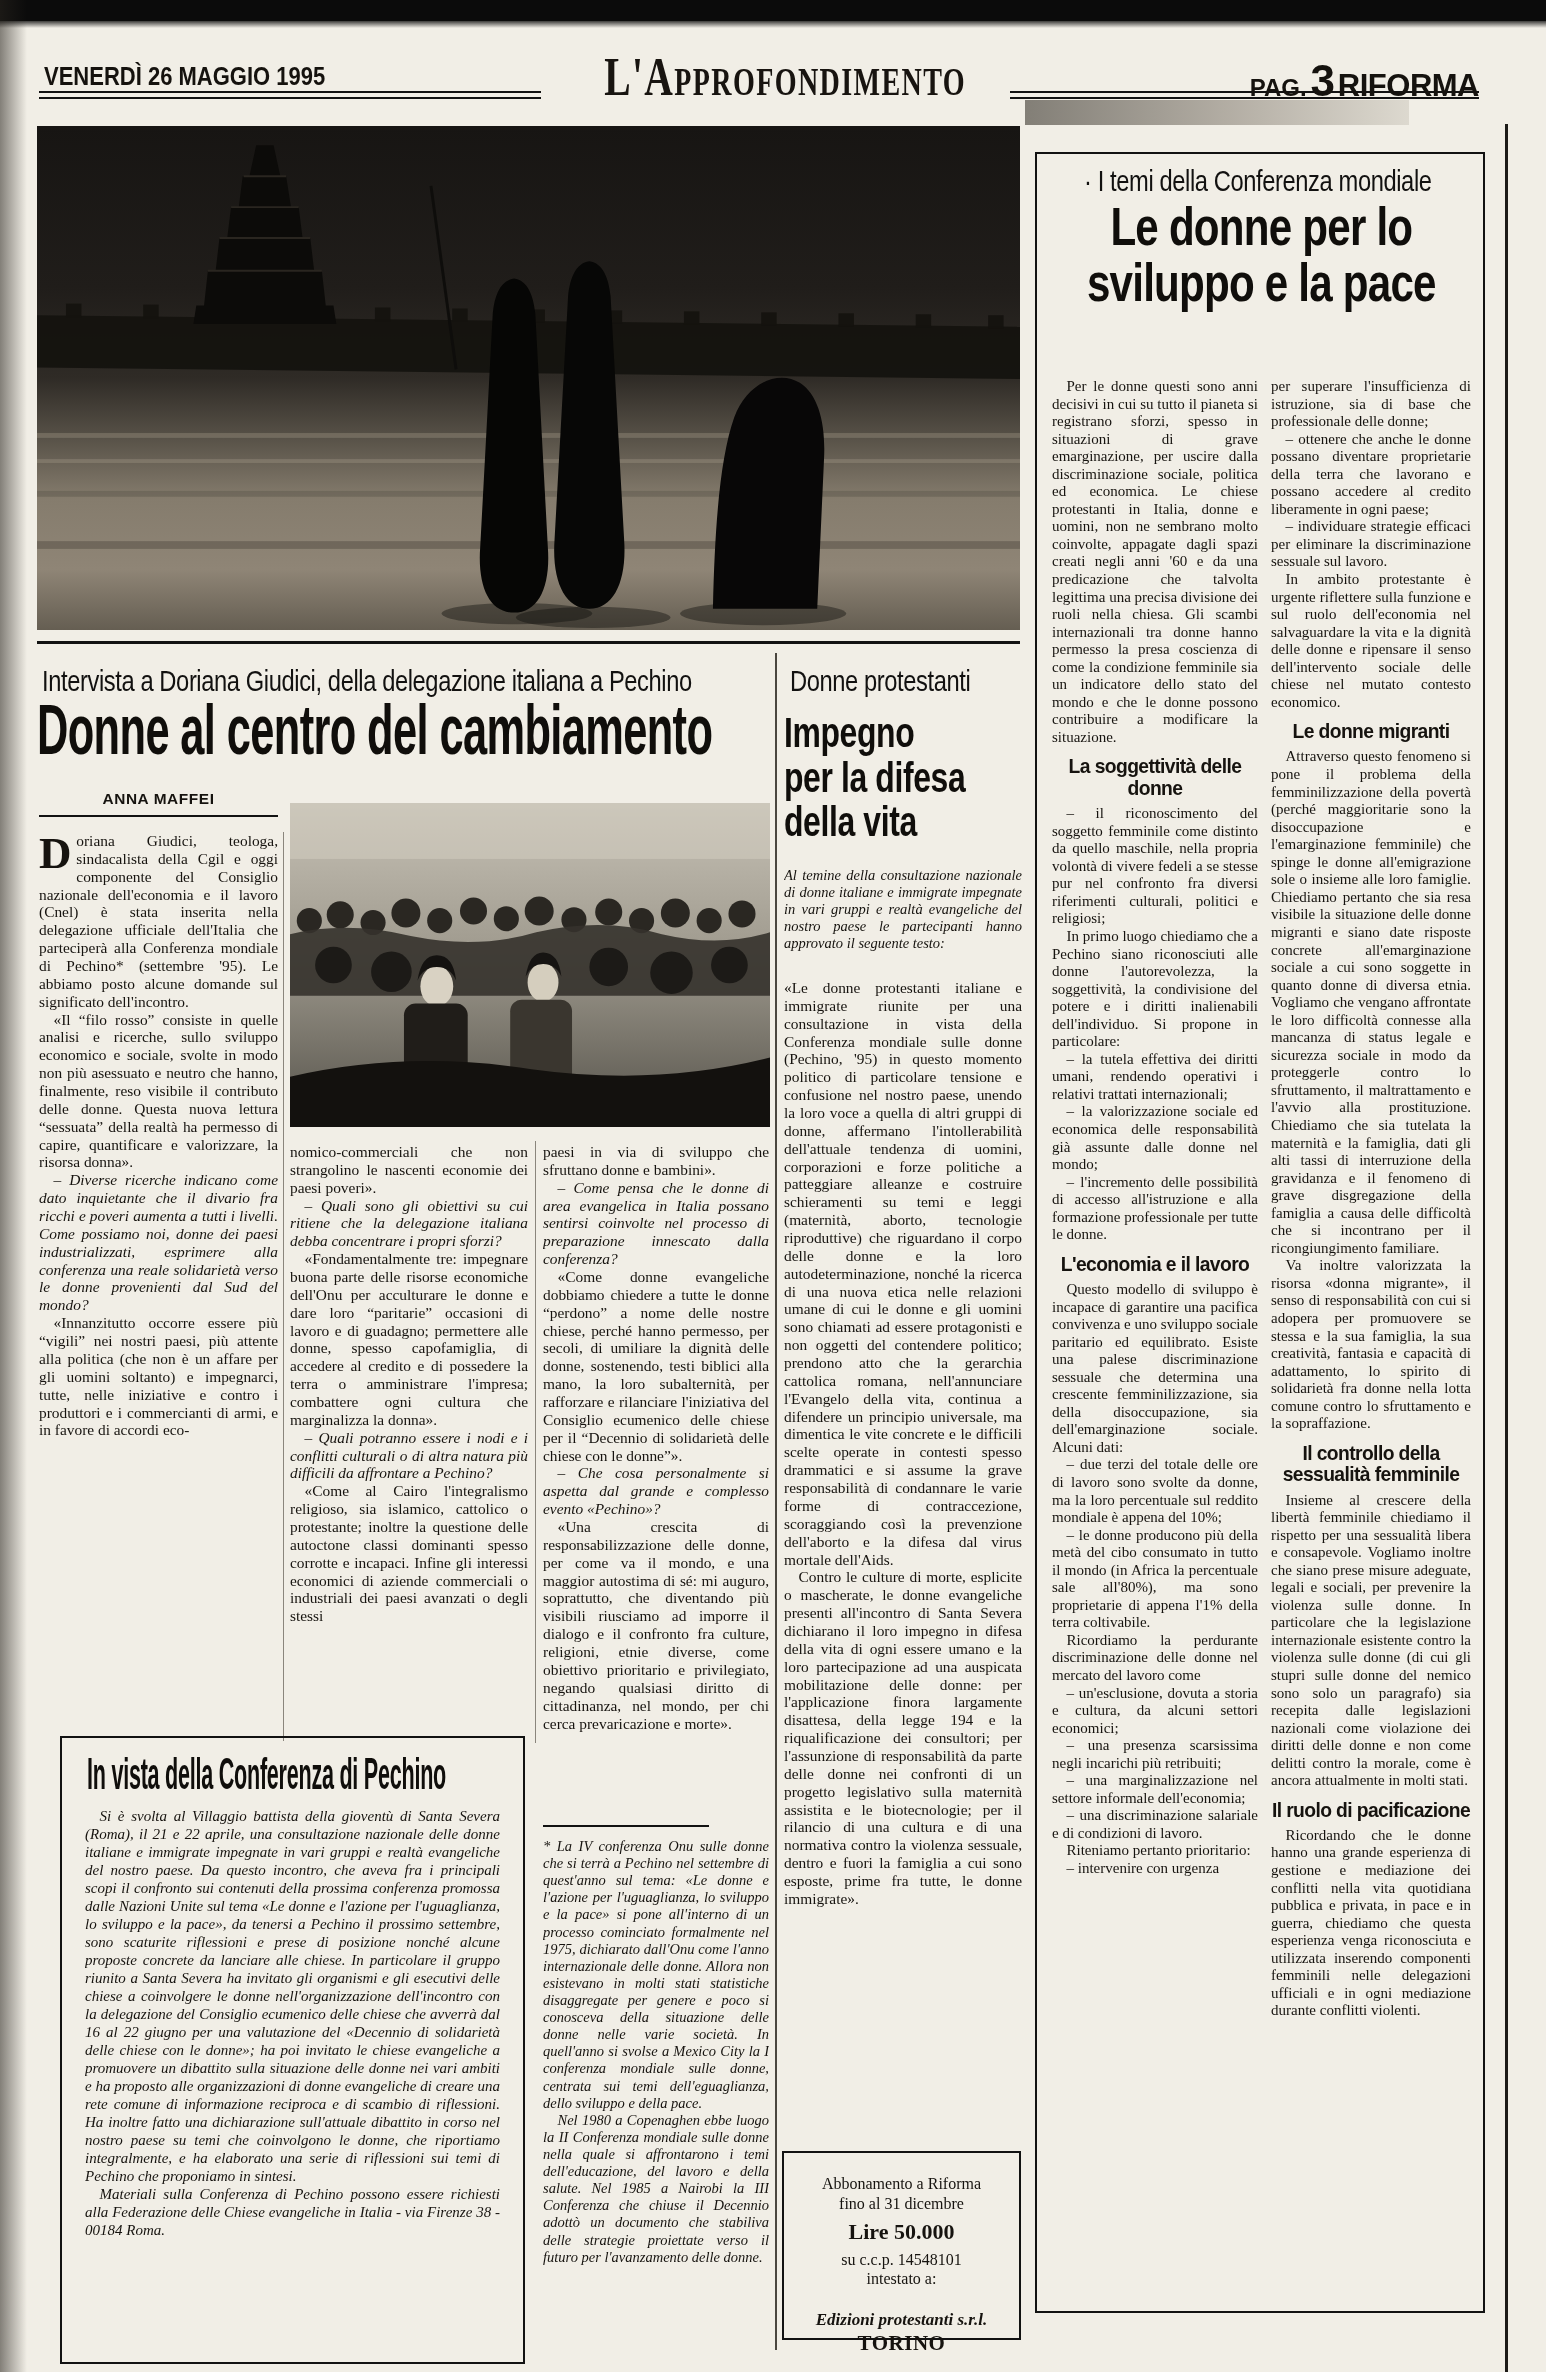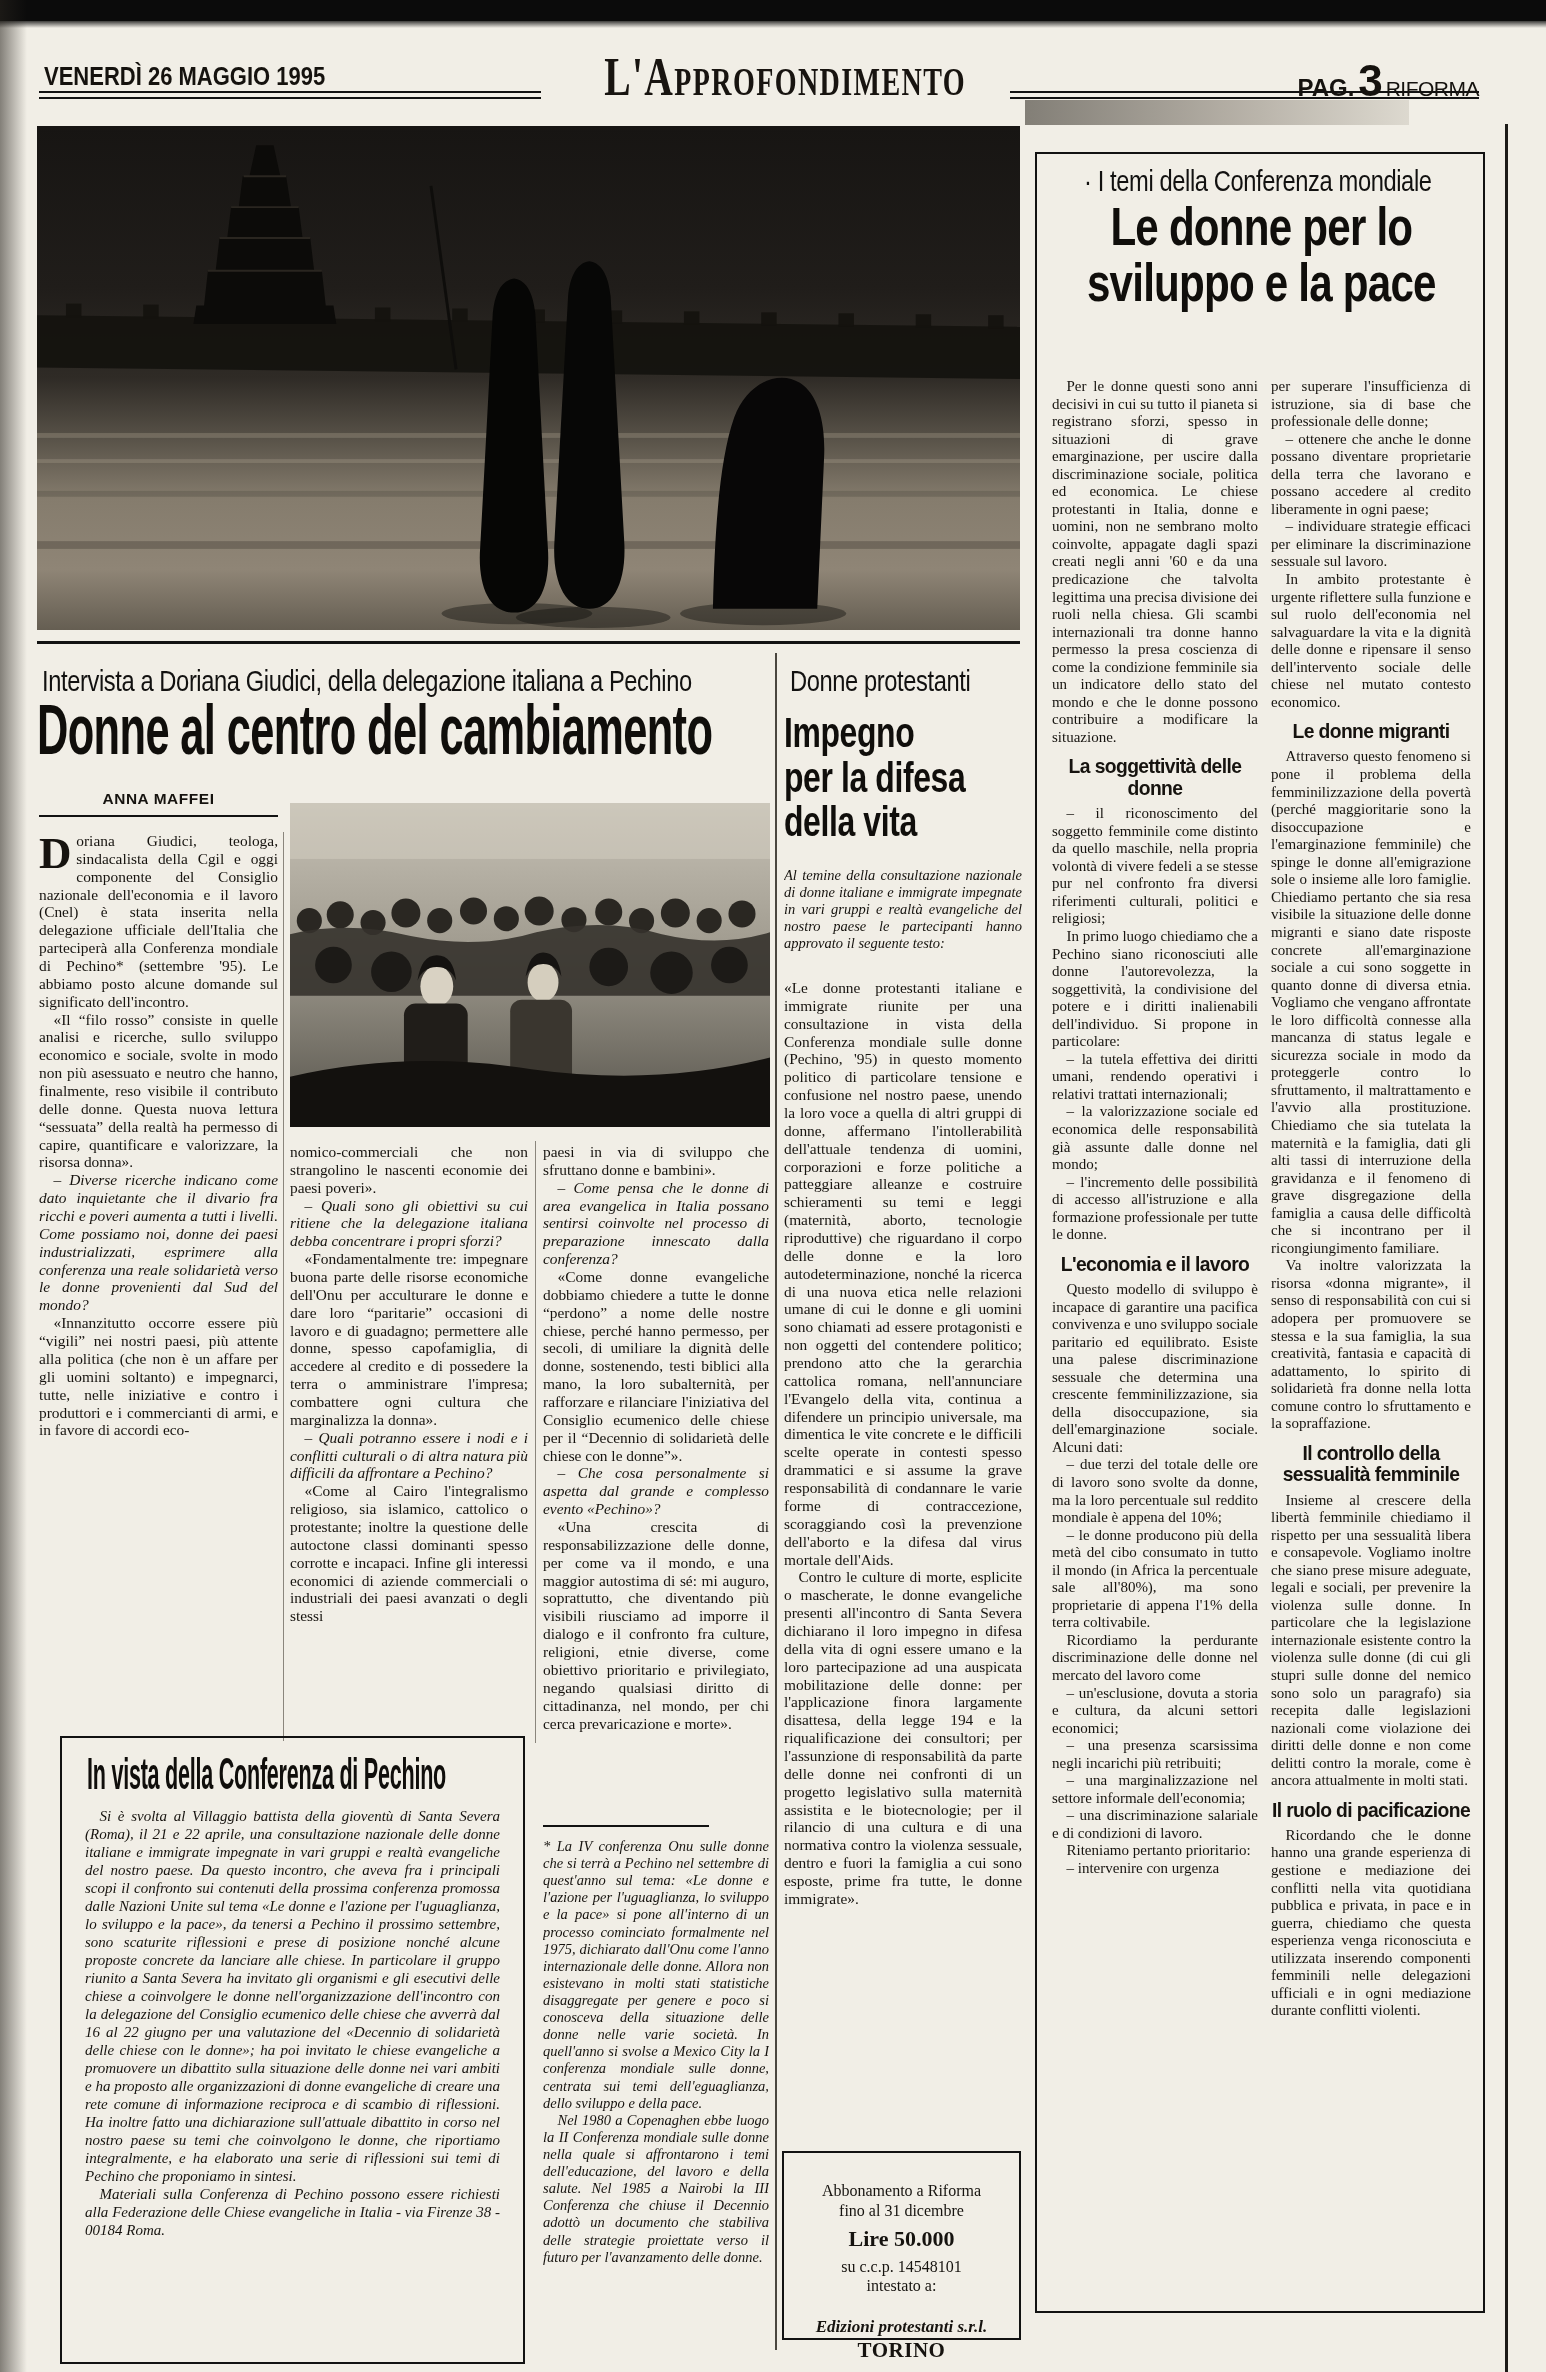--- a/index.html
+++ b/index.html
@@ -23,21 +23,21 @@
         transform:scaleX(.88);transform-origin:0 0;color:#15120e;}
   .masthead{left:568px;top:48px;width:603px;text-align:center;font-weight:700;
         font-size:55px;line-height:1.05;font-variant:small-caps;letter-spacing:1.9px;
         transform:scaleX(.72);transform-origin:0 0;color:#181410;white-space:nowrap;}
   .rules{height:3.9px;border-top:2.9px solid #121212;border-bottom:2.9px solid #121212;}
   .rules-left{left:39px;top:91px;width:502px;}
   .rules-right{left:1010px;top:91px;width:469px;}
   .pag{left:1226px;top:56px;width:253px;text-align:right;white-space:nowrap;color:#15120e;}
   .pag .pl{font-weight:700;font-size:24px;}
   .pag .pn{font-weight:700;font-size:44px;letter-spacing:-1px;padding:0 3.9px;}
-  .pag .pb{font-weight:400;font-size:21px;letter-spacing:-0.5px;}
+  .pag .pb{font-weight:700;font-size:31px;letter-spacing:-0.5px;}
 
   
   .photo1{left:37px;top:126px;width:983px;height:504px;background:#1a1815;}
   .photo2{left:290px;top:803px;width:480px;height:324px;background:#8d8981;}
   .photo1 svg,.photo2 svg{display:block;width:100%;height:100%;}
 
   
   .rule-photo{left:37px;top:641px;width:983px;height:2.9px;background:#121212;}
   .vdiv{background:#4a463f;width:1.9px;}
   .dmain{left:775px;top:653px;height:1697px;}
@@ -70,21 +70,21 @@
   .col3{left:543px;top:1143px;width:226px;height:664px;}
   .footnote{left:543px;top:1838px;width:226px;height:523px;font-style:italic;
             font-size:14.5px;line-height:1.18;}
   .intro4{left:784px;top:867px;width:238px;height:108px;font-style:italic;
             font-size:14.5px;line-height:1.17;}
   .col4{left:784px;top:979px;width:238px;height:1145px;}
   .dcap{float:left;font-weight:700;font-size:45px;line-height:.82;padding:2.9px 4.8px 0 0;}
 
   
   .subbox{left:782px;top:2151px;width:239px;height:189px;border:2.9px solid #121212;
-          box-sizing:border-box;text-align:center;padding-top:28px;}
+          box-sizing:border-box;text-align:center;padding-top:21px;}
   .sbl{font-size:16px;line-height:1.22;}
   .sbprice{font-weight:700;font-size:22px;margin:5.8px 0 4.8px;}
   .sbpayee{font-weight:700;font-style:italic;font-size:17px;line-height:1.25;margin-top:20px;}
   .sbcity{font-weight:700;font-size:21px;letter-spacing:0.5px;line-height:1.3;}
 
   
   .bottombox{left:60px;top:1736px;width:465px;height:628px;border:2.9px solid #121212;
           box-sizing:border-box;padding:9.7px 23px 0 23px;overflow:hidden;}
   .boxhl{font-weight:700;font-size:44px;line-height:1;letter-spacing:-0.5px;width:869px;
           transform:scaleX(.49);transform-origin:0 0;white-space:nowrap;margin:3.9px 0 11.6px 1.9px;

